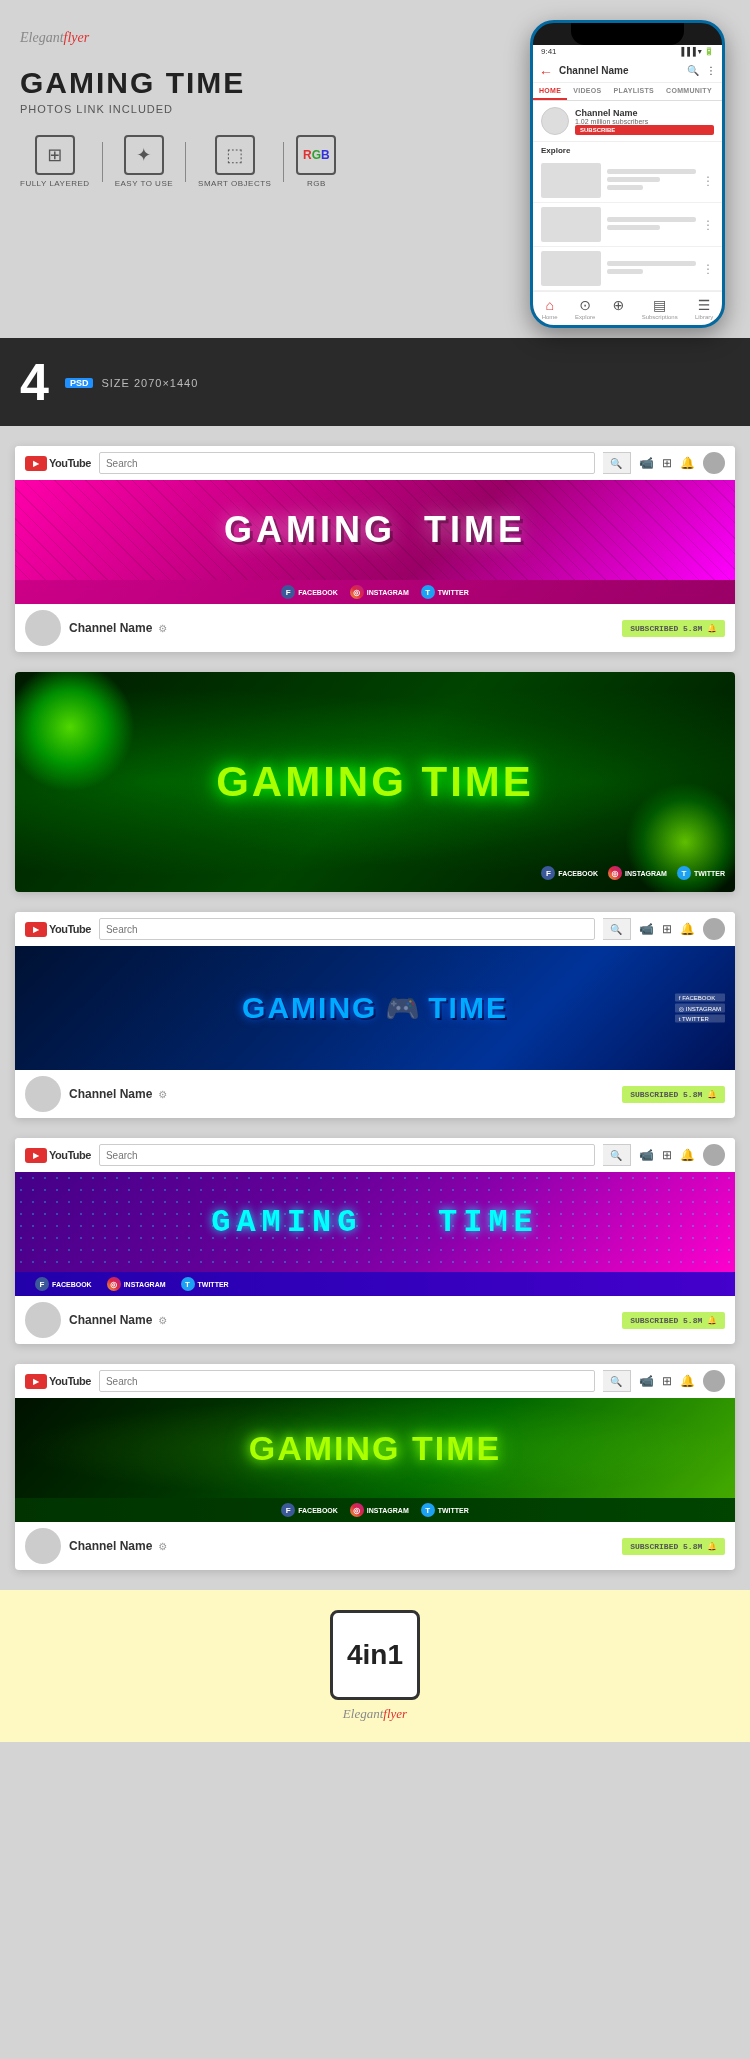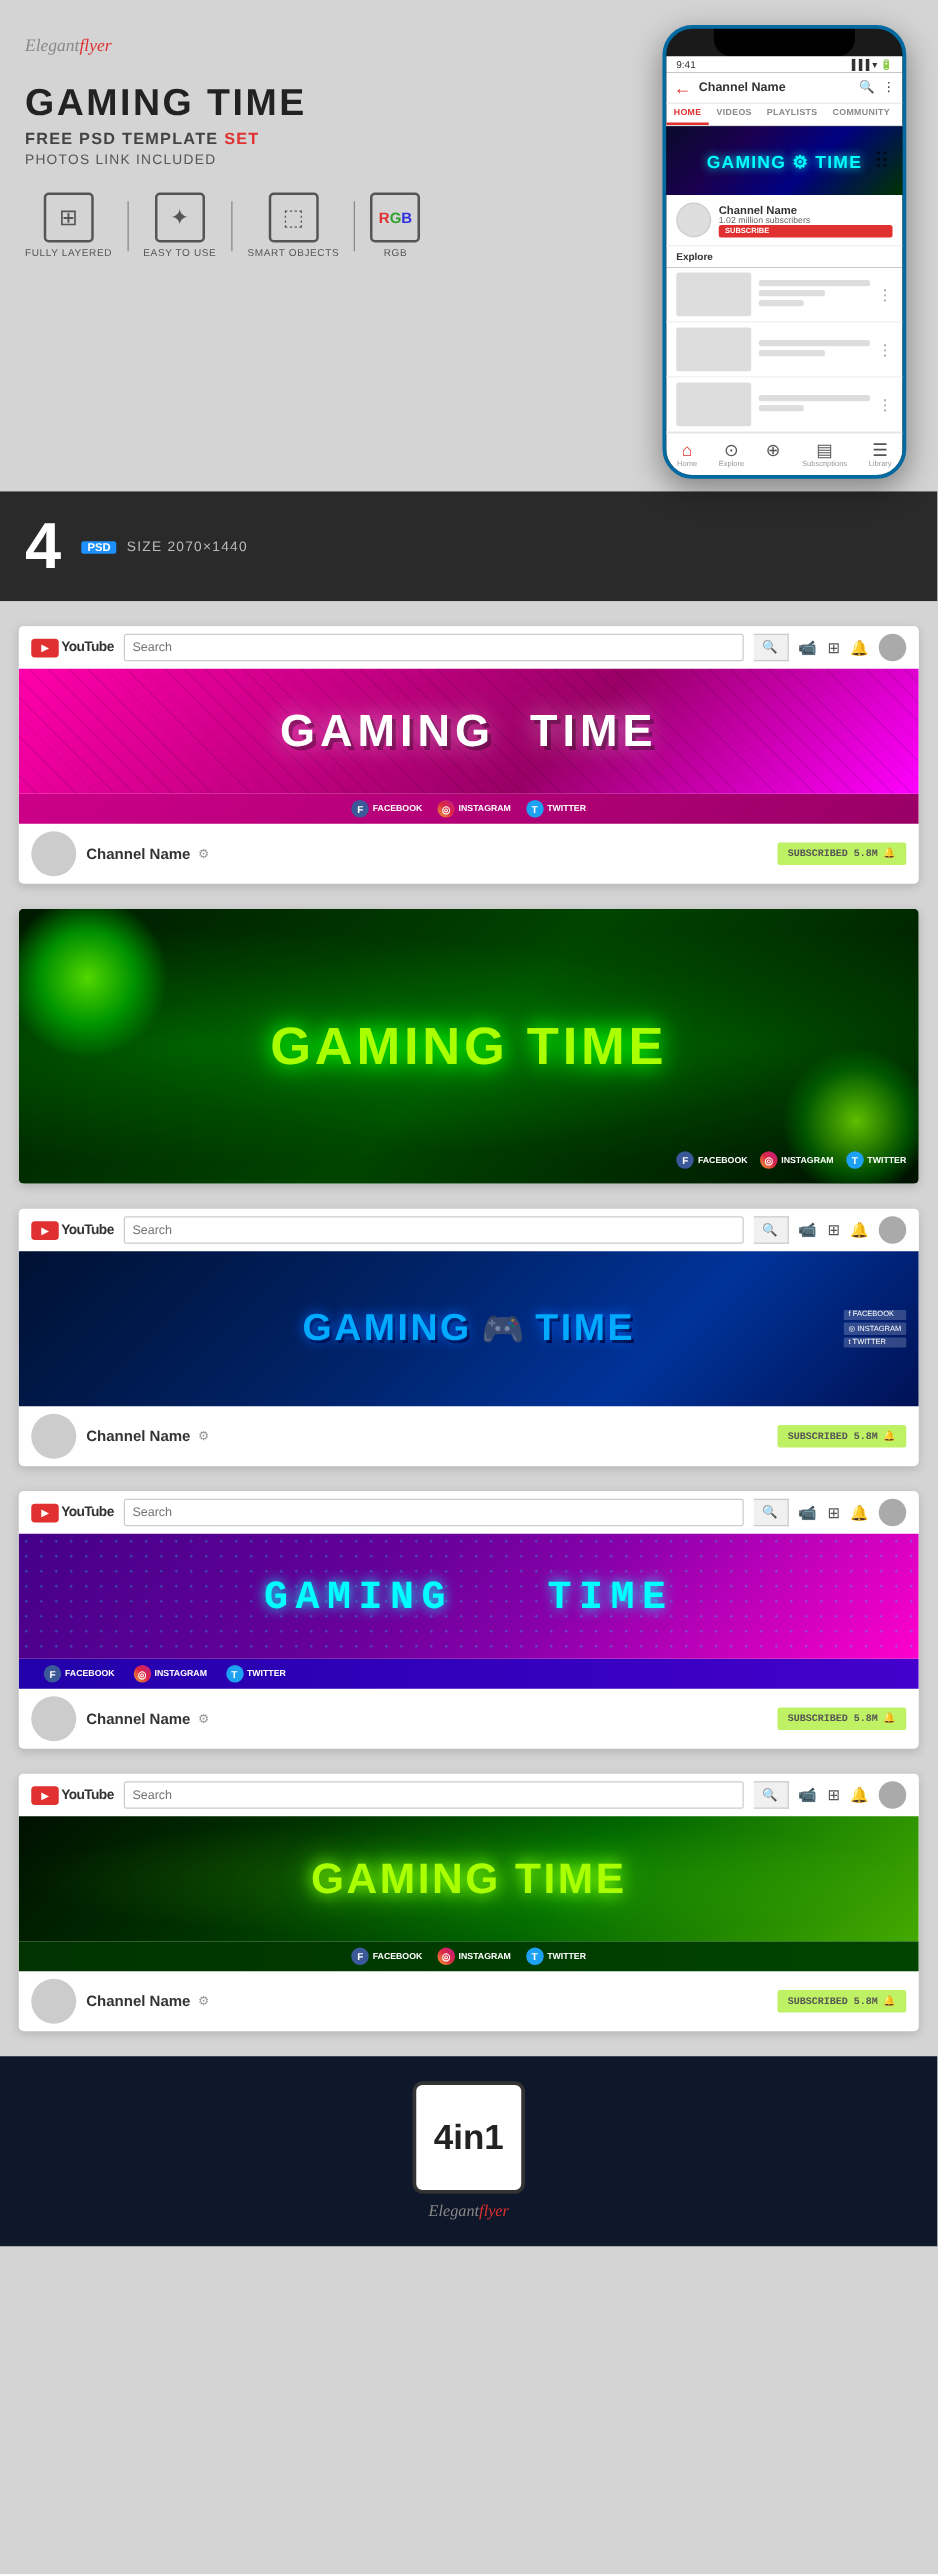--- a/index.html
+++ b/index.html
@@ -753,21 +753,21 @@
       color: #aaff00;
       text-shadow: 0 0 12px #88ff00, 0 0 25px #44ff00;
       text-transform: uppercase;
       letter-spacing: 2px;
       position: relative;
       z-index: 1;
     }
 
     
     .bottom-badge {
-      background: #0f172a;
+      background: #fef9c3;
       display: flex;
       flex-direction: column;
       align-items: center;
       padding: 20px;
       gap: 6px;
     }
 
     .four-in-one-box {
       width: 90px;
       height: 90px;
@@ -800,23 +800,20 @@
 </head>
 <body>
 
 <div class="top-section">
   <div class="left-info">
     <div class="brand-logo">
       Elegant<span>flyer</span>
     </div>
 
     <div class="main-title">GAMING TIME</div>
-    <div class="subtitle">
-      <span>FREE PSD TEMPLATE </span><span class="set-word">SET</span>
-    </div>
     <div class="photos-link">PHOTOS LINK INCLUDED</div>
 
     <div class="features-row">
       <div class="feature-item">
         <div class="feature-icon-box">⊞</div>
         <div class="feature-label">FULLY LAYERED</div>
       </div>
       <div class="feature-divider"></div>
       <div class="feature-item">
         <div class="feature-icon-box">✦</div>
@@ -852,24 +849,20 @@
         <div class="phone-nav-icons">
           <span>🔍</span>
           <span>⋮</span>
         </div>
       </div>
       <div class="phone-tabs">
         <div class="phone-tab active">HOME</div>
         <div class="phone-tab">VIDEOS</div>
         <div class="phone-tab">PLAYLISTS</div>
         <div class="phone-tab">COMMUNITY</div>
-      </div>
-      <div class="phone-banner">
-        <span class="phone-banner-text">GAMING ⚙ TIME</span>
-        <span class="phone-banner-controller">⠿</span>
       </div>
       <div class="phone-channel-info">
         <div class="phone-avatar"></div>
         <div class="phone-channel-text">
           <div class="phone-ch-name">Channel Name</div>
           <div class="phone-ch-subs">1.02 million subscribers</div>
           <div class="phone-subscribe-btn">SUBSCRIBE</div>
         </div>
       </div>
       <div class="phone-uploads-label">Explore</div>

